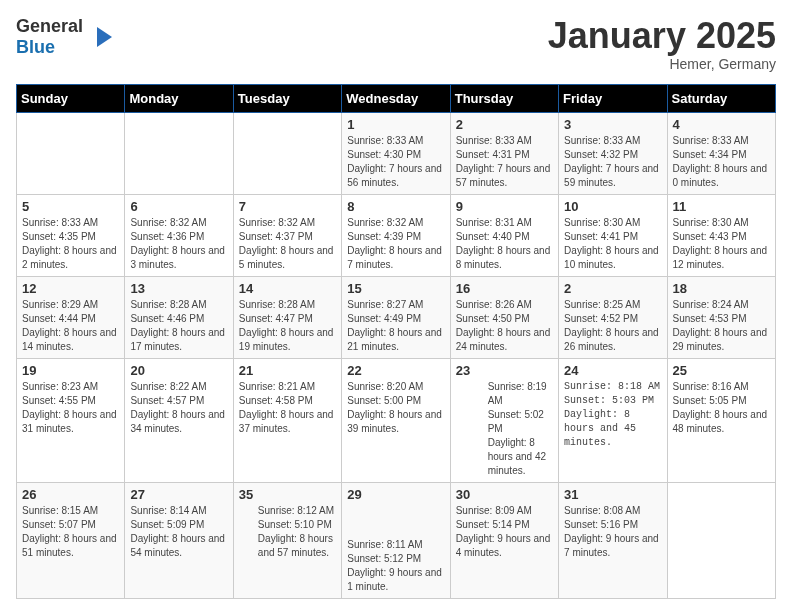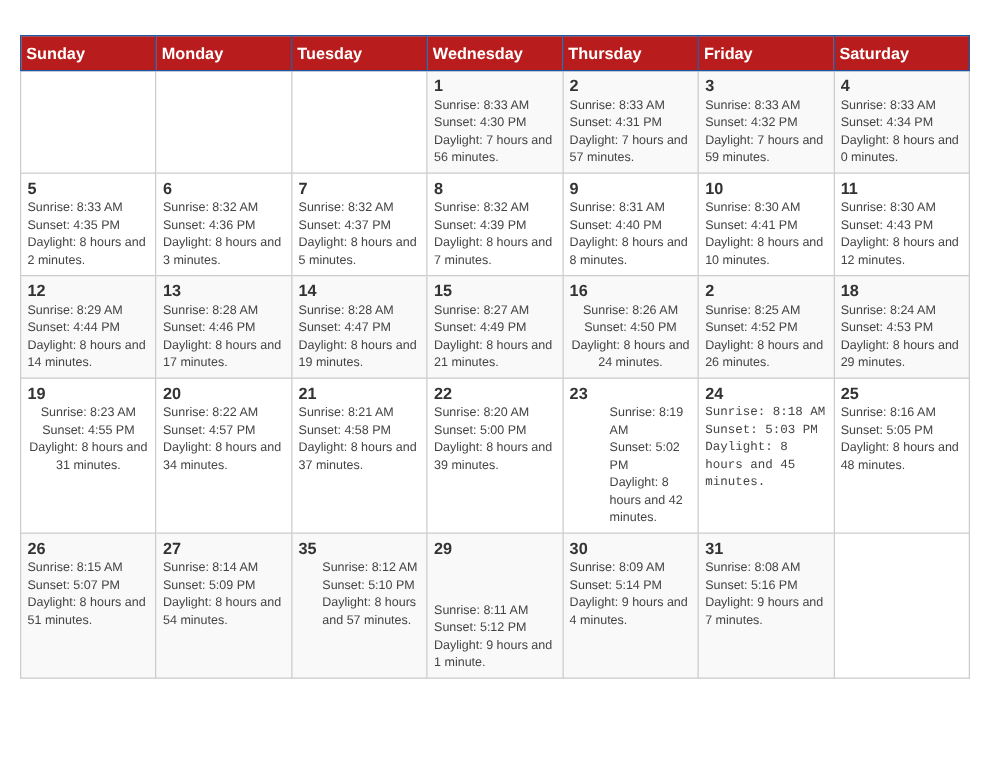--- a/index.html
+++ b/index.html
@@ -47,21 +47,21 @@
     .calendar-subtitle {
       font-size: 14px;
       color: #555;
     }
     table {
       width: 100%;
       border-collapse: collapse;
       table-layout: fixed;
     }
     thead tr th {
-      background-color: #b91c1c;
+      background-color: #000000;
       color: #fff;
       font-size: 13px;
       font-weight: bold;
       padding: 6px 4px;
       text-align: left;
       border: 1px solid #1a5aa0;
     }
     tbody tr td {
       border: 1px solid #ccc;
       vertical-align: top;
@@ -86,21 +86,32 @@
       color: #444;
     }
     .empty-cell {
       background: #fff !important;
     }
   </style>
 </head>
 <body>
 
 <div class="header">
+  <div class="logo">
+    <div>
+      <span class="logo-text-general">General</span><br>
+      <span class="logo-text-blue">Blue</span>
+    </div>
+    <svg class="logo-icon" viewBox="0 0 30 30">
+      <polygon points="10,5 25,15 10,25" fill="#2a6ebb"></polygon>
+    </svg>
+  </div>
   <div class="title-block">
+    <div class="calendar-title">January 2025</div>
+    <div class="calendar-subtitle">Hemer, Germany</div>
   </div>
 </div>
 
 <table>
   <thead>
     <tr>
     <th>Sunday</th>
         <th>Monday</th>
         <th>Tuesday</th>
         <th>Wednesday</th>
@@ -203,41 +214,41 @@
 Daylight: 8 hours and 19 minutes.</div>
         </td>
         <td>
           <span class="day-num">15</span>
           <div class="day-info" style="white-space: pre-line;">Sunrise: 8:27 AM
 Sunset: 4:49 PM
 Daylight: 8 hours and 21 minutes.</div>
         </td>
         <td>
           <span class="day-num">16</span>
-          <div class="day-info" style="white-space: pre-line; text-align: center;">Sunrise: 8:26 AM
+          <div class="day-info" style="white-space: pre-line;">Sunrise: 8:26 AM
 Sunset: 4:50 PM
 Daylight: 8 hours and 24 minutes.</div>
         </td>
         <td>
           <span class="day-num">2</span>
           <div class="day-info" style="white-space: pre-line;">Sunrise: 8:25 AM
 Sunset: 4:52 PM
 Daylight: 8 hours and 26 minutes.</div>
         </td>
         <td>
           <span class="day-num">18</span>
           <div class="day-info" style="white-space: pre-line;">Sunrise: 8:24 AM
 Sunset: 4:53 PM
 Daylight: 8 hours and 29 minutes.</div>
         </td>
       </tr>
       <tr>
         <td>
           <span class="day-num">19</span>
-          <div class="day-info" style="white-space: pre-line; text-align: center;">Sunrise: 8:23 AM
+          <div class="day-info" style="white-space: pre-line;">Sunrise: 8:23 AM
 Sunset: 4:55 PM
 Daylight: 8 hours and 31 minutes.</div>
         </td>
         <td>
           <span class="day-num">20</span>
           <div class="day-info" style="white-space: pre-line;">Sunrise: 8:22 AM
 Sunset: 4:57 PM
 Daylight: 8 hours and 34 minutes.</div>
         </td>
         <td>

